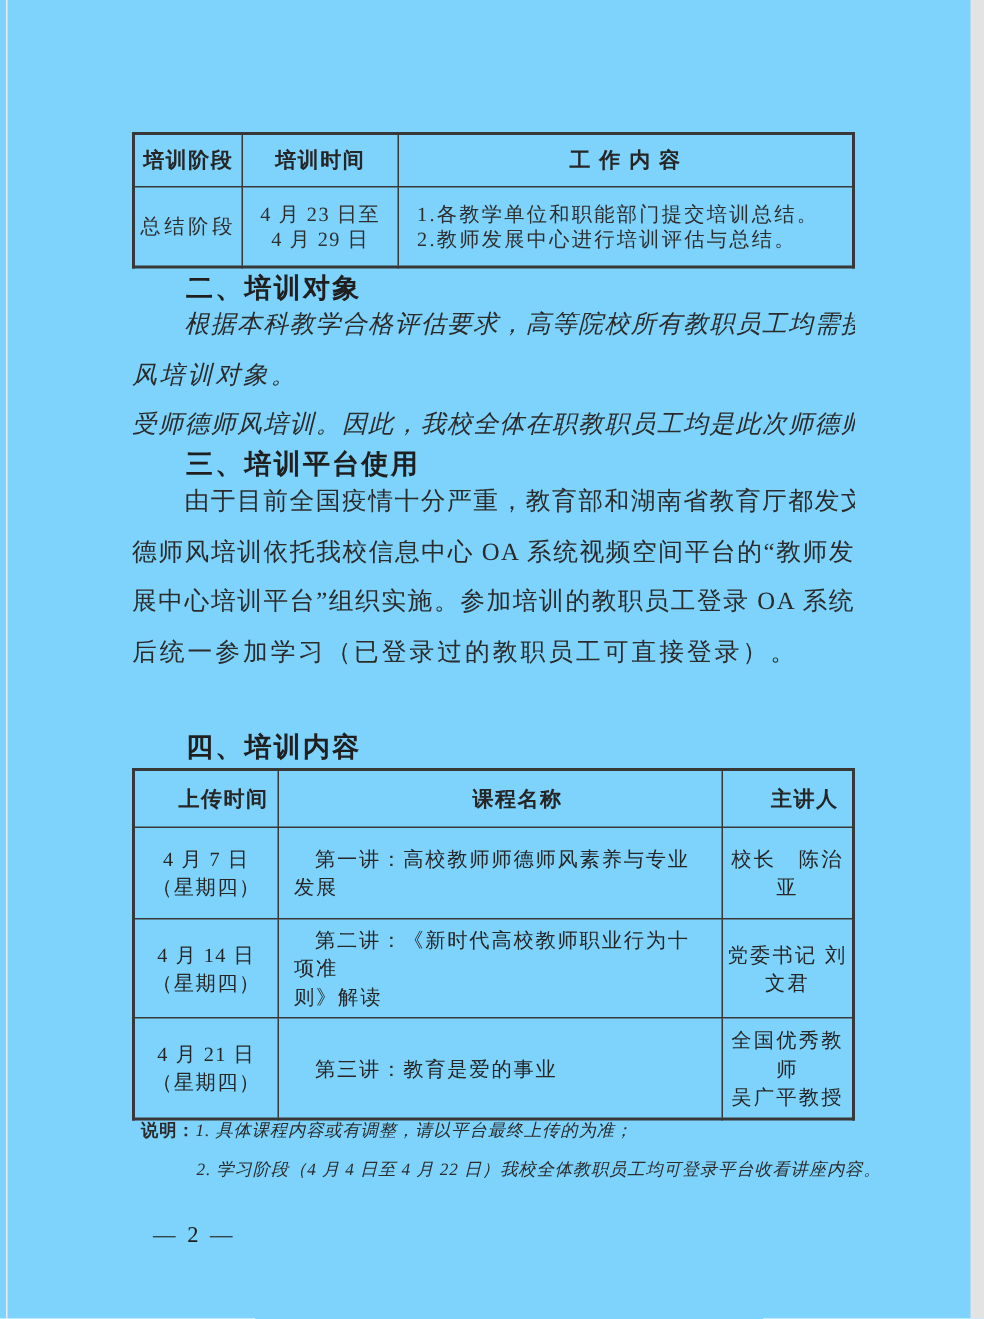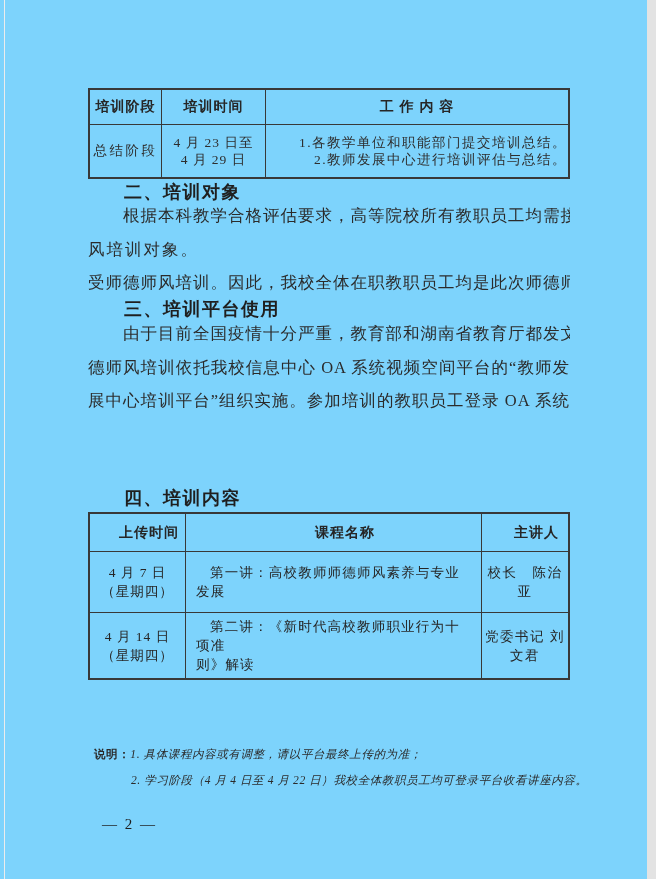--- a/index.html
+++ b/index.html
@@ -36,38 +36,38 @@
     font-family:"Liberation Sans","DejaVu Sans",sans-serif;
     font-weight:bold; font-size:14px; letter-spacing:1px;
     color:#262626;
   }
   .intro-table .c-phase { width:69px; }
   .intro-table .c-time  { width:101px; }
   .intro-table .body-row td { height:50px; }
   .cell-center { text-align:center; letter-spacing:2.5px; }
   .time-lines div { line-height:17px; letter-spacing:1px; }
   .content-lines { padding-left:12px; }
-  .content-lines div { line-height:17px; letter-spacing:1.5px; text-align:right; }
+  .content-lines div { line-height:17px; letter-spacing:1.5px; text-align:left; }
 
   
   .heading {
     position:absolute; left:124px;
     font-family:Liberation Mono, monospace;
     font-weight:bold; font-size:18px; letter-spacing:1.5px;
     color:#1f1f1f; white-space:nowrap;
   }
   .h-two   { top:180px; }
   .h-three { top:297px; }
   .h-four  { top:486px; }
 
   .para {
     position:absolute; left:88px; width:482px;
     font-size:16.5px; color:#2b2b2b;
   }
-  .p-two   { top:199px; }
+  .p-two   { top:199px;font-style:italic; }
   .p-three { top:317px; }
   .para .pline {
     line-height:33.5px; height:33.5px;
     letter-spacing:1px;
     text-align:justify; text-align-last:justify;
     white-space:nowrap; overflow:hidden;
   }
   .para .pline.first { text-indent:35px; }
   .para .pline.last  { text-align-last:left; letter-spacing:2px; }
 
@@ -152,20 +152,21 @@
     <div class="pline first">根据本科教学合格评估要求，高等院校所有教职员工均需接</div>
     <div class="pline last">风培训对象。</div>
     <div class="pline">受师德师风培训。因此，我校全体在职教职员工均是此次师德师</div>
   </div>
 
   <div class="heading h-three">三、培训平台使用</div>
   <div class="para p-three">
     <div class="pline first">由于目前全国疫情十分严重，教育部和湖南省教育厅都发文</div>
     <div class="pline">德师风培训依托我校信息中心 OA 系统视频空间平台的“教师发</div>
     <div class="pline">展中心培训平台”组织实施。参加培训的教职员工登录 OA 系统</div>
+    <div class="pline last">后统一参加学习（已登录过的教职员工可直接登录）。</div>
   </div>
 
   <div class="heading h-four">四、培训内容</div>
 
   <table class="course-table">
     <tbody>
         <tr>
       <td class="hdr c-date">上传时间</td>
       <td class="hdr c-course">课程名称</td>
       <td class="hdr">主讲人</td>
@@ -186,20 +187,33 @@
       <td class="date-cell">
         <div>4 月 14 日</div>
         <div>（星期四）</div>
       </td>
       <td class="course-cell">
         <div class="first">第二讲：《新时代高校教师职业行为十项准</div>
         <div>则》解读</div>
       </td>
       <td class="speaker-cell">
         <div>党委书记 刘文君</div>
+      </td>
+    </tr>
+    <tr class="r3">
+      <td class="date-cell">
+        <div>4 月 21 日</div>
+        <div>（星期四）</div>
+      </td>
+      <td class="course-cell">
+        <div class="first">第三讲：教育是爱的事业</div>
+      </td>
+      <td class="speaker-cell">
+        <div>全国优秀教师</div>
+        <div>吴广平教授</div>
       </td>
     </tr>
   </tbody>
     </table>
 
   <div class="notes">
     <div class="note-line">
       <span class="note-label">说明：</span><span class="note-text">1. 具体课程内容或有调整，请以平台最终上传的为准；</span>
     </div>
     <div class="note-line second">

